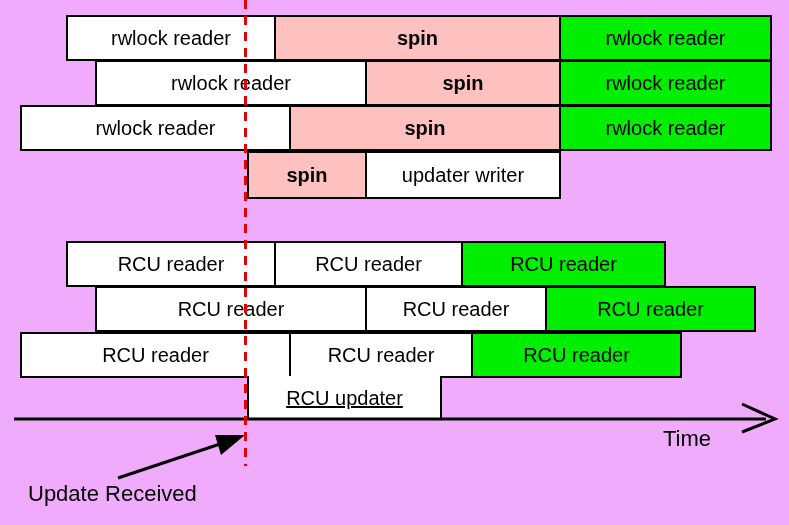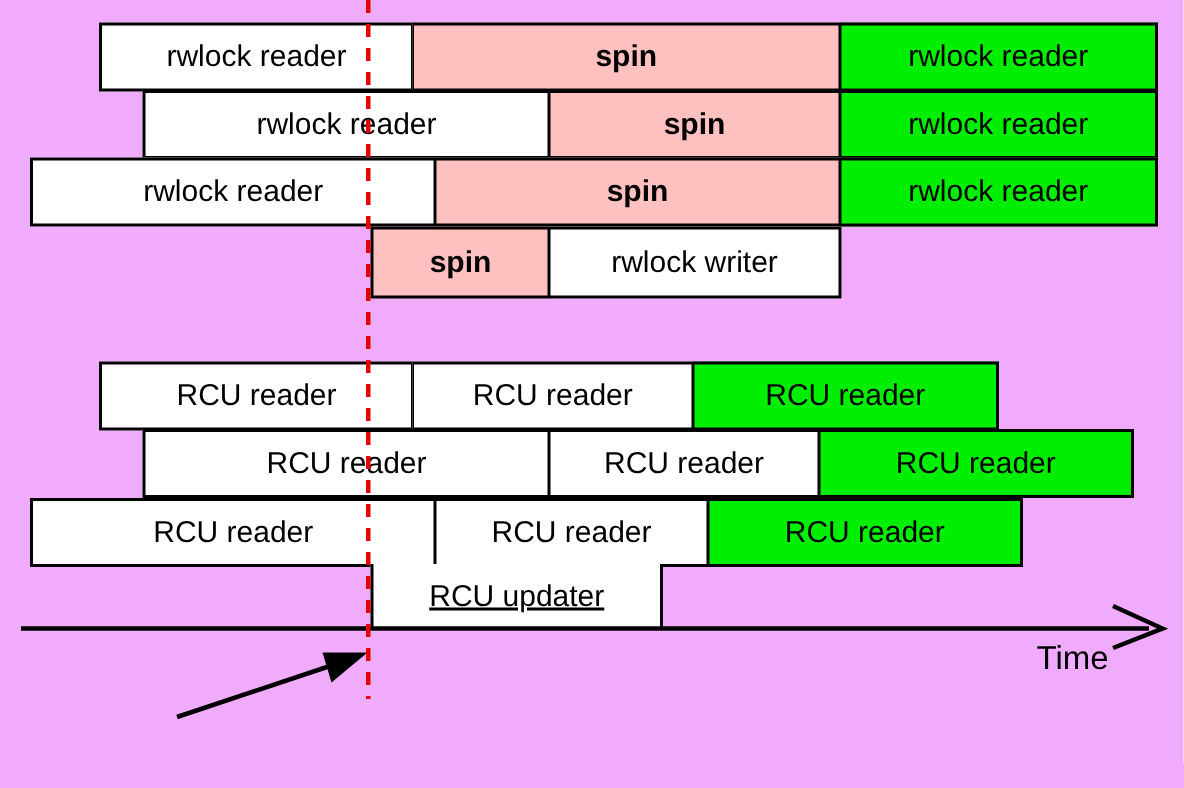--- a/index.html
+++ b/index.html
@@ -74,21 +74,21 @@
 
     <div class="seg white" style="left:95px; top:60px; width:272px; height:46px;">rwlock reader</div>
     <div class="seg pink joinL" style="left:366px; top:60px; width:195px; height:46px;">spin</div>
     <div class="seg green joinL" style="left:560px; top:60px; width:212px; height:46px;">rwlock reader</div>
 
     <div class="seg white" style="left:20px; top:105px; width:271px; height:46px;">rwlock reader</div>
     <div class="seg pink joinL" style="left:290px; top:105px; width:271px; height:46px;">spin</div>
     <div class="seg green joinL" style="left:560px; top:105px; width:212px; height:46px;">rwlock reader</div>
 
     <div class="seg pink" style="left:247px; top:151px; width:120px; height:48px;">spin</div>
-    <div class="seg white joinL" style="left:366px; top:151px; width:195px; height:48px;">rwlock writer</div>
+    <div class="seg white joinL" style="left:366px; top:151px; width:195px; height:48px;">updater writer</div>
   </div>
 
   <div>
 
     <div class="seg white" style="left:66px; top:241px; width:210px; height:46px;">RCU reader</div>
     <div class="seg white joinL" style="left:275px; top:241px; width:188px; height:46px;">RCU reader</div>
     <div class="seg green joinL" style="left:462px; top:241px; width:204px; height:46px;">RCU reader</div>
 
     <div class="seg white" style="left:95px; top:286px; width:272px; height:46px;">RCU reader</div>
     <div class="seg white joinL" style="left:366px; top:286px; width:181px; height:46px;">RCU reader</div>
@@ -106,16 +106,17 @@
   <svg id="axis-svg" width="789" height="525">
     <line x1="14" y1="419" x2="766" y2="419" stroke="#000000" stroke-width="3"></line>
     <polyline points="742,404 775,419 742,432" fill="none" stroke="#000000" stroke-width="3"></polyline>
   </svg>
 
   <svg id="arrow-svg" width="789" height="525">
     <line x1="118" y1="478" x2="232" y2="440" stroke="#000000" stroke-width="3"></line>
     <polygon points="245,435 215,435 221,455" fill="#000000"></polygon>
   </svg>
 
-  <div class="plaintext" style="left:663px; top:428px;margin-left:28px;">Time</div>
+  <div class="plaintext" style="left:663px; top:428px;">Time</div>
 
+  <div class="plaintext" style="left:28px; top:483px;">Update Received</div>
 
 </div>
 
 </body></html>

